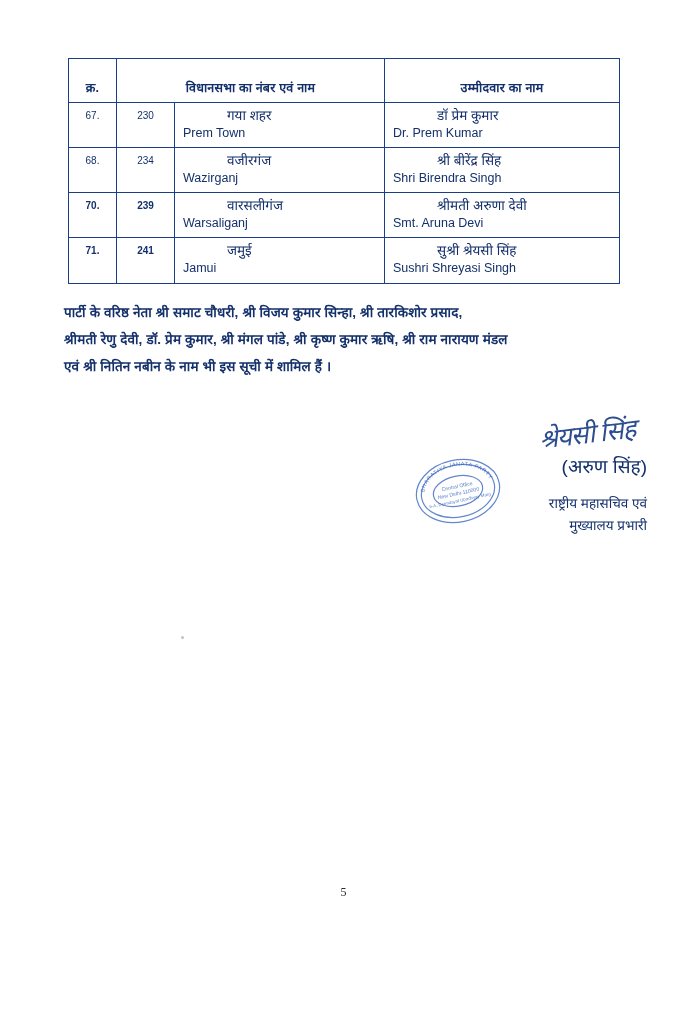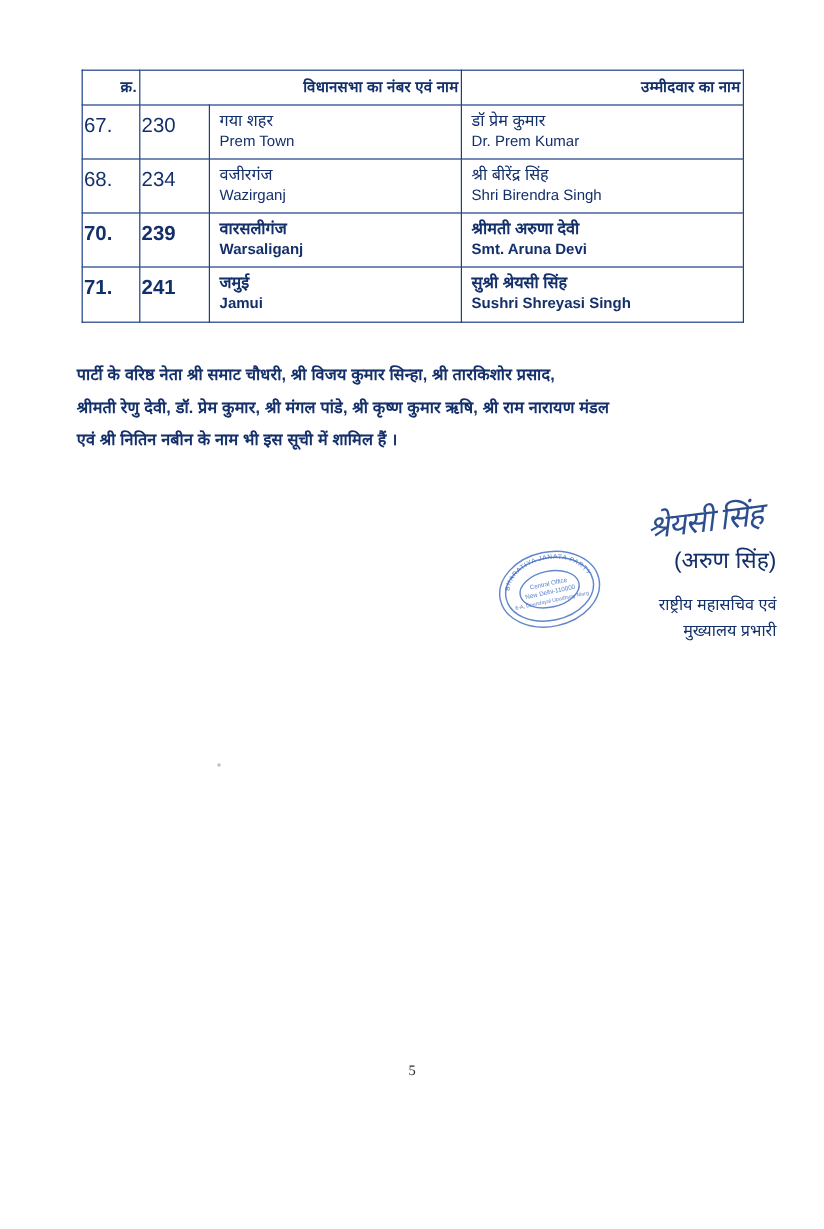--- a/index.html
+++ b/index.html
@@ -34,49 +34,51 @@
     width: 100%;
     table-layout: fixed;
   }
   table.candidates th,
   table.candidates td {
     border: 1px solid #1b3f86;
     color: #14306b;
     vertical-align: top;
   }
   table.candidates th {
-    text-align: right;
+    text-align: center;
     font-size: 12.5px;
     font-weight: bold;
-    padding: 5px 2px 6px 2px;
+    padding: 20px 2px 6px 2px;
     letter-spacing: 0.2px;
   }
   col.c-sr { width: 48px; }
   col.c-num { width: 58px; }
   col.c-const { width: 210px; }
   col.c-cand { width: 235px; }
 
   td.sr, td.num {
-    font-size: 17px;
+    text-align: center;
+    font-size: 10px;
     padding-top: 7px;
   }
   td.const, td.cand {
     padding: 5px 8px 6px 8px;
   }
   .hi {
     font-size: 13.5px;
     line-height: 1.25;
     display: block;
+    margin-left: 44px;
   }
   .en {
     font-size: 12.5px;
     line-height: 1.3;
     display: block;
   }
-  tr.bold .hi, tr.bold .en { font-weight: bold; }
+  tr.bold .hi, tr.bold .en { font-weight: normal; }
   tr.bold td.sr, tr.bold td.num { font-weight: bold; }
 
   
   .para {
     position: absolute;
     left: 64px;
     top: 299px;
     width: 560px;
     font-size: 13.5px;
     line-height: 2.0;

